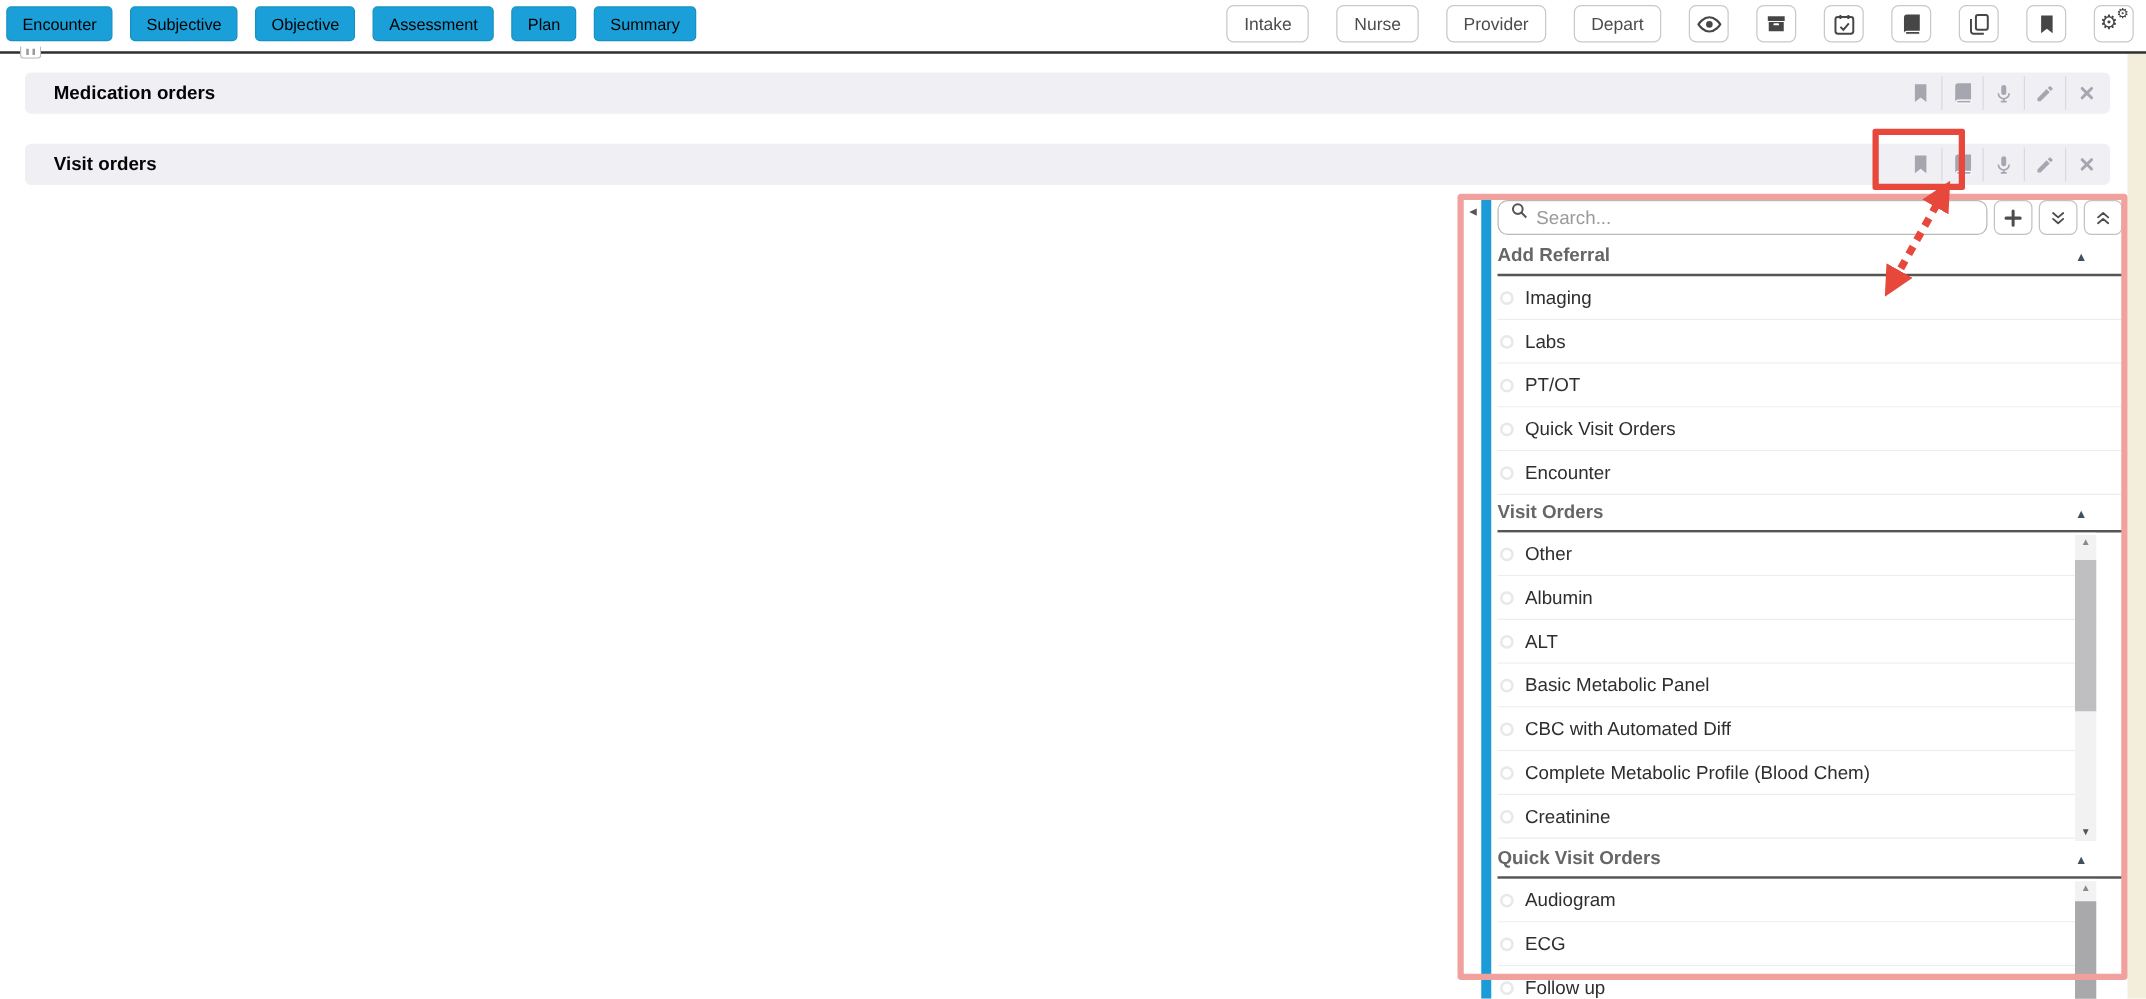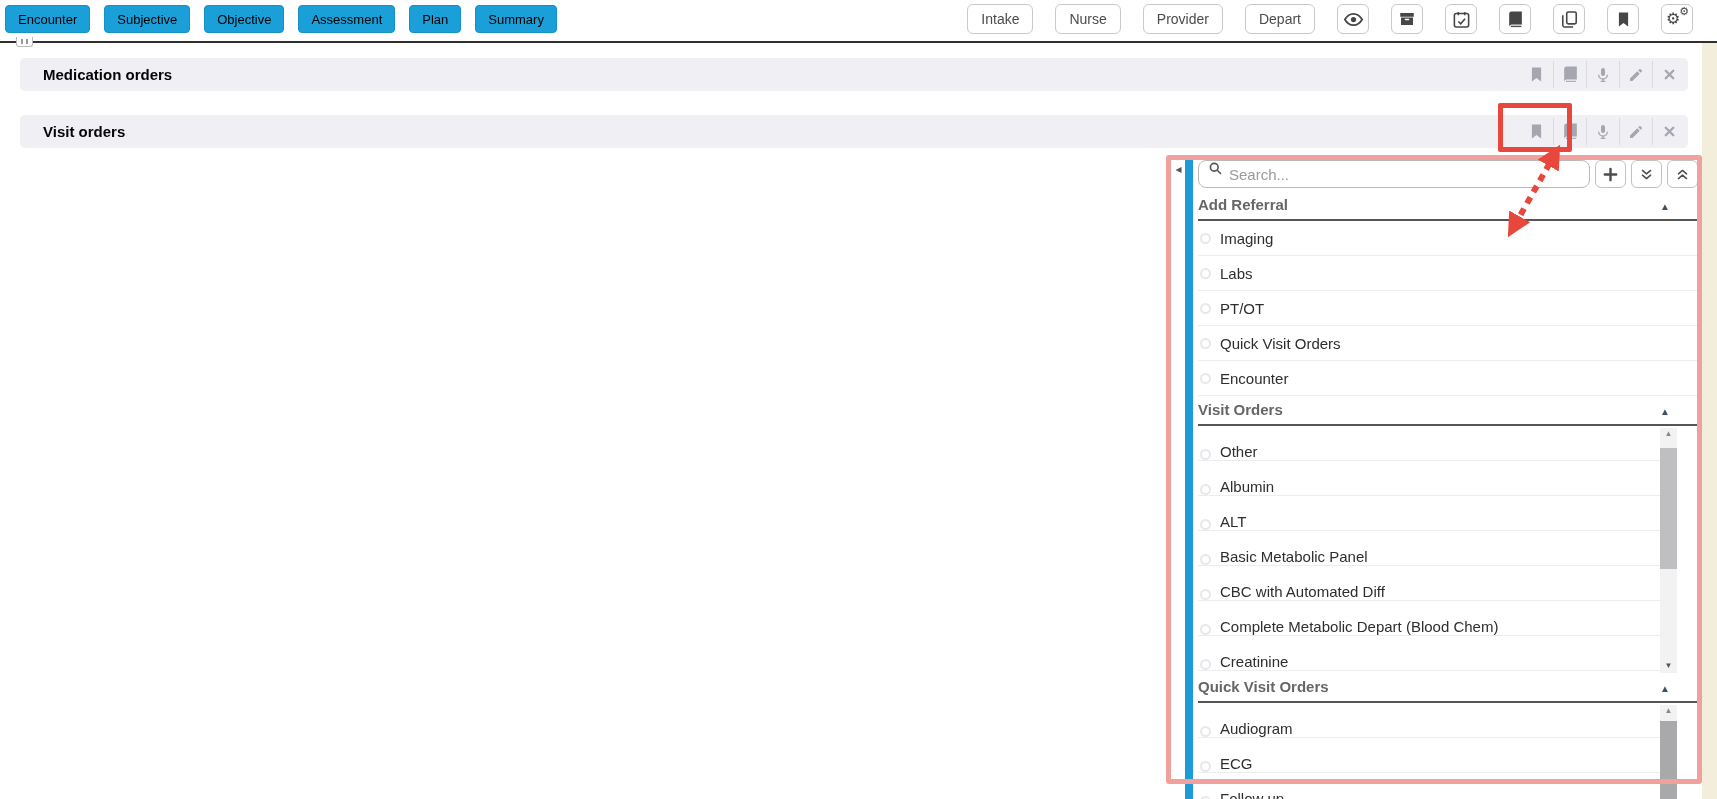--- a/index.html
+++ b/index.html
@@ -7,21 +7,21 @@
     font-family:"Liberation Sans", sans-serif; }
   body { position:relative; }
 
   
   .toolbar { position:absolute; left:0; top:0; width:1717px; height:43px;
     background:#fff; border-bottom:2px solid #2f2f2f; z-index:5; }
   .tabs { position:absolute; left:5px; top:5px; display:flex; gap:14px; }
   .tab { height:28px; padding:0 12px; background:var(--tab-blue); color:#000000;
     border:1px solid #1691c4; border-radius:4px; font-size:13px; cursor:pointer;
     font-family:inherit; }
-  .right-group { position:absolute; right:24px; top:4px; display:flex; gap:22px; align-items:center; }
+  .right-group { position:absolute; right:10px; top:4px; display:flex; gap:22px; align-items:center; }
   .stage-btn { height:30px; padding:0 13px; background:#fff; border:1px solid #c9c9c9;
     border-radius:6px; color:#4c4c4c; font-size:14px; cursor:pointer; font-family:inherit; }
   .icon-btn { width:32px; height:30px; background:#fff; border:1px solid #c9c9c9;
     border-radius:6px; display:flex; align-items:center; justify-content:center; cursor:pointer; }
   .gears-glyph { position:relative; display:inline-block; width:22px; height:22px; color:#464646; }
   .gears-glyph .g1 { position:absolute; left:0; top:3px; font-size:16px; line-height:1; }
   .gears-glyph .g2 { position:absolute; right:-1px; top:-2px; font-size:11px; line-height:1; }
 
   .grip { position:absolute; left:16px; top:37px; width:17px; height:10px; background:#fff;
     z-index:6; display:flex; gap:3px; align-items:center; justify-content:center;
@@ -63,21 +63,21 @@
   .group-caret { position:absolute; right:28px; top:5px; font-size:10px; color:#3f5063; }
 
   .item-row { height:35px; display:flex; align-items:center; gap:9px; padding-left:2px;
     border-bottom:1px solid #ededf0; cursor:pointer; background:#fff; }
   .radio { width:11px; height:11px; border-radius:50%; border:2px solid #e8e8ec; flex:0 0 auto; }
   .item-label { font-size:15px; color:#2e2e2e; white-space:nowrap; }
 
   .scroll-group { position:relative; overflow:hidden; }
   .scroll-vo { height:247px; }
   .scroll-qvo { height:97px; }
-  .scroll-group .item-row { margin-right:21px;align-items:flex-end; }
+  .scroll-group .item-row { margin-right:21px; }
 
   .scrollbar { position:absolute; right:21px; top:2px; bottom:0; width:17px;
     background:#f2f2f3; }
   .sb-up { position:absolute; top:2px; left:0; right:0; text-align:center;
     font-size:8px; color:#8a8a8a; line-height:1; }
   .sb-down { position:absolute; bottom:3px; left:0; right:0; text-align:center;
     font-size:8px; color:#555; line-height:1; }
   .sb-thumb { position:absolute; left:0; right:0; cursor:pointer; }
   .scroll-vo .sb-thumb { top:20px; height:121px; background:#bfbfc1; }
   .scroll-qvo .sb-thumb { top:16px; bottom:0; background:#a9a9ab; }
@@ -338,21 +338,21 @@
           <div class="item-row">
             <span class="radio"></span>
             <span class="item-label">Basic Metabolic Panel</span>
           </div>
           <div class="item-row">
             <span class="radio"></span>
             <span class="item-label">CBC with Automated Diff</span>
           </div>
           <div class="item-row">
             <span class="radio"></span>
-            <span class="item-label">Complete Metabolic Depart (Blood Chem)</span>
+            <span class="item-label">Complete Metabolic Profile (Blood Chem)</span>
           </div>
           <div class="item-row">
             <span class="radio"></span>
             <span class="item-label">Creatinine</span>
           </div>
           <div class="scrollbar">
             <div class="sb-up">▲</div>
             <div class="sb-thumb"></div>
             <div class="sb-down">▼</div>
           </div>

